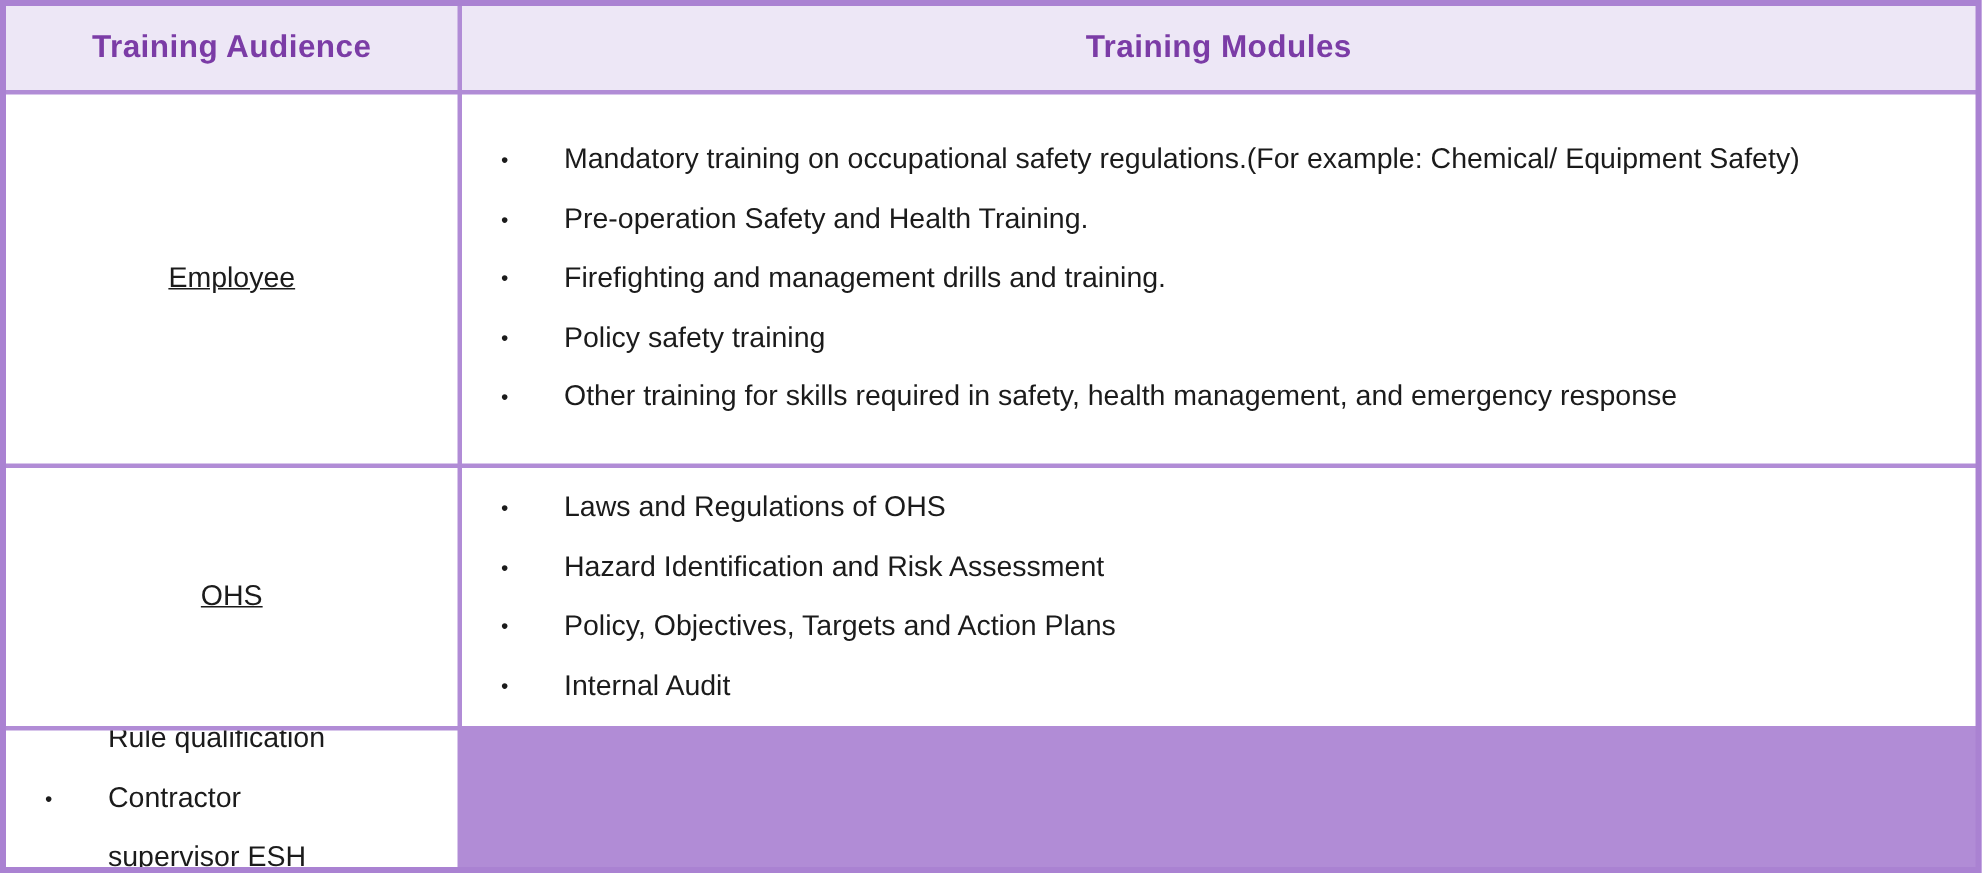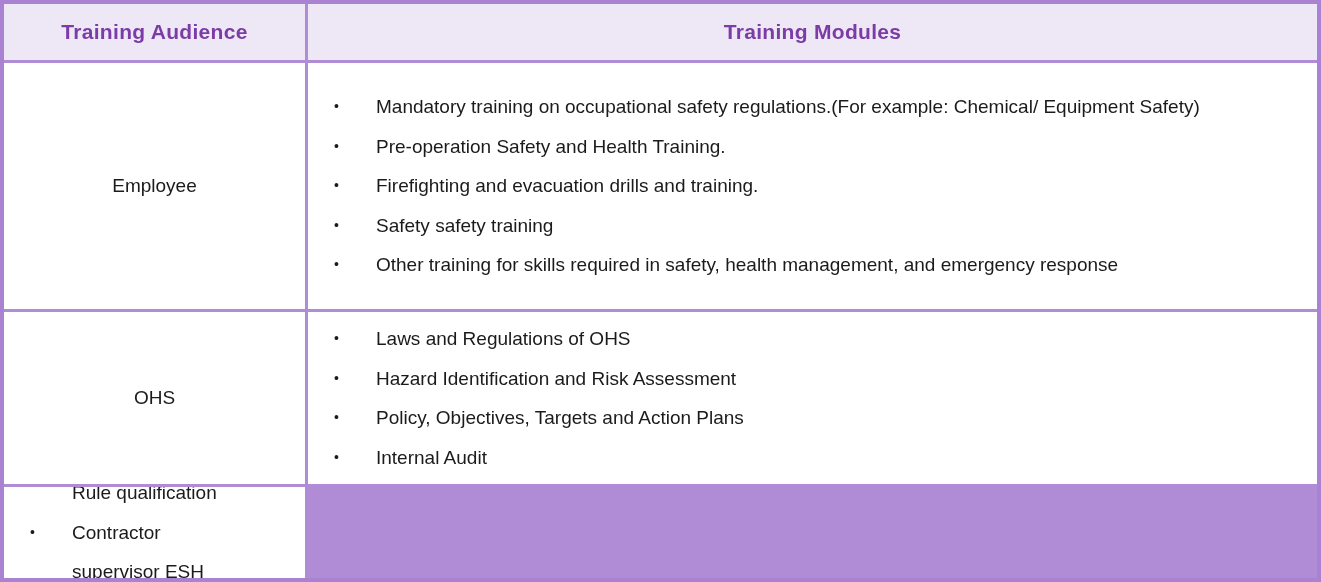--- a/index.html
+++ b/index.html
@@ -40,20 +40,21 @@
     letter-spacing: 0.3px;
   }
   .cell.audience {
     display: flex;
     flex-direction: column;
     align-items: center;
     justify-content: center;
     color: var(--body-text);
     font-size: 19px;
     text-align: center;
+    text-decoration: underline;
   }
   .audience-line { line-height: 38.5px; }
   .cell.modules {
     display: flex;
     flex-direction: column;
     justify-content: center;
     padding: 4px 60px 4px 20px;
     color: var(--body-text);
     font-size: 19px;
   }
@@ -90,25 +91,25 @@
     <div class="li">
       <span class="bullet">•</span>
       <span class="li-text">Mandatory training on occupational safety regulations.(For example: Chemical/ Equipment Safety)</span>
     </div>
     <div class="li">
       <span class="bullet">•</span>
       <span class="li-text">Pre-operation Safety and Health Training.</span>
     </div>
     <div class="li">
       <span class="bullet">•</span>
-      <span class="li-text">Firefighting and evacuation drills and training.</span>
+      <span class="li-text">Firefighting and management drills and training.</span>
     </div>
     <div class="li">
       <span class="bullet">•</span>
-      <span class="li-text">Safety safety training</span>
+      <span class="li-text">Policy safety training</span>
     </div>
     <div class="li">
       <span class="bullet">•</span>
       <span class="li-text">Other training for skills required in safety, health management, and emergency response</span>
     </div>
   </div>
 
   <div class="cell audience">
     <div class="audience-line">OHS</div>
   </div>

